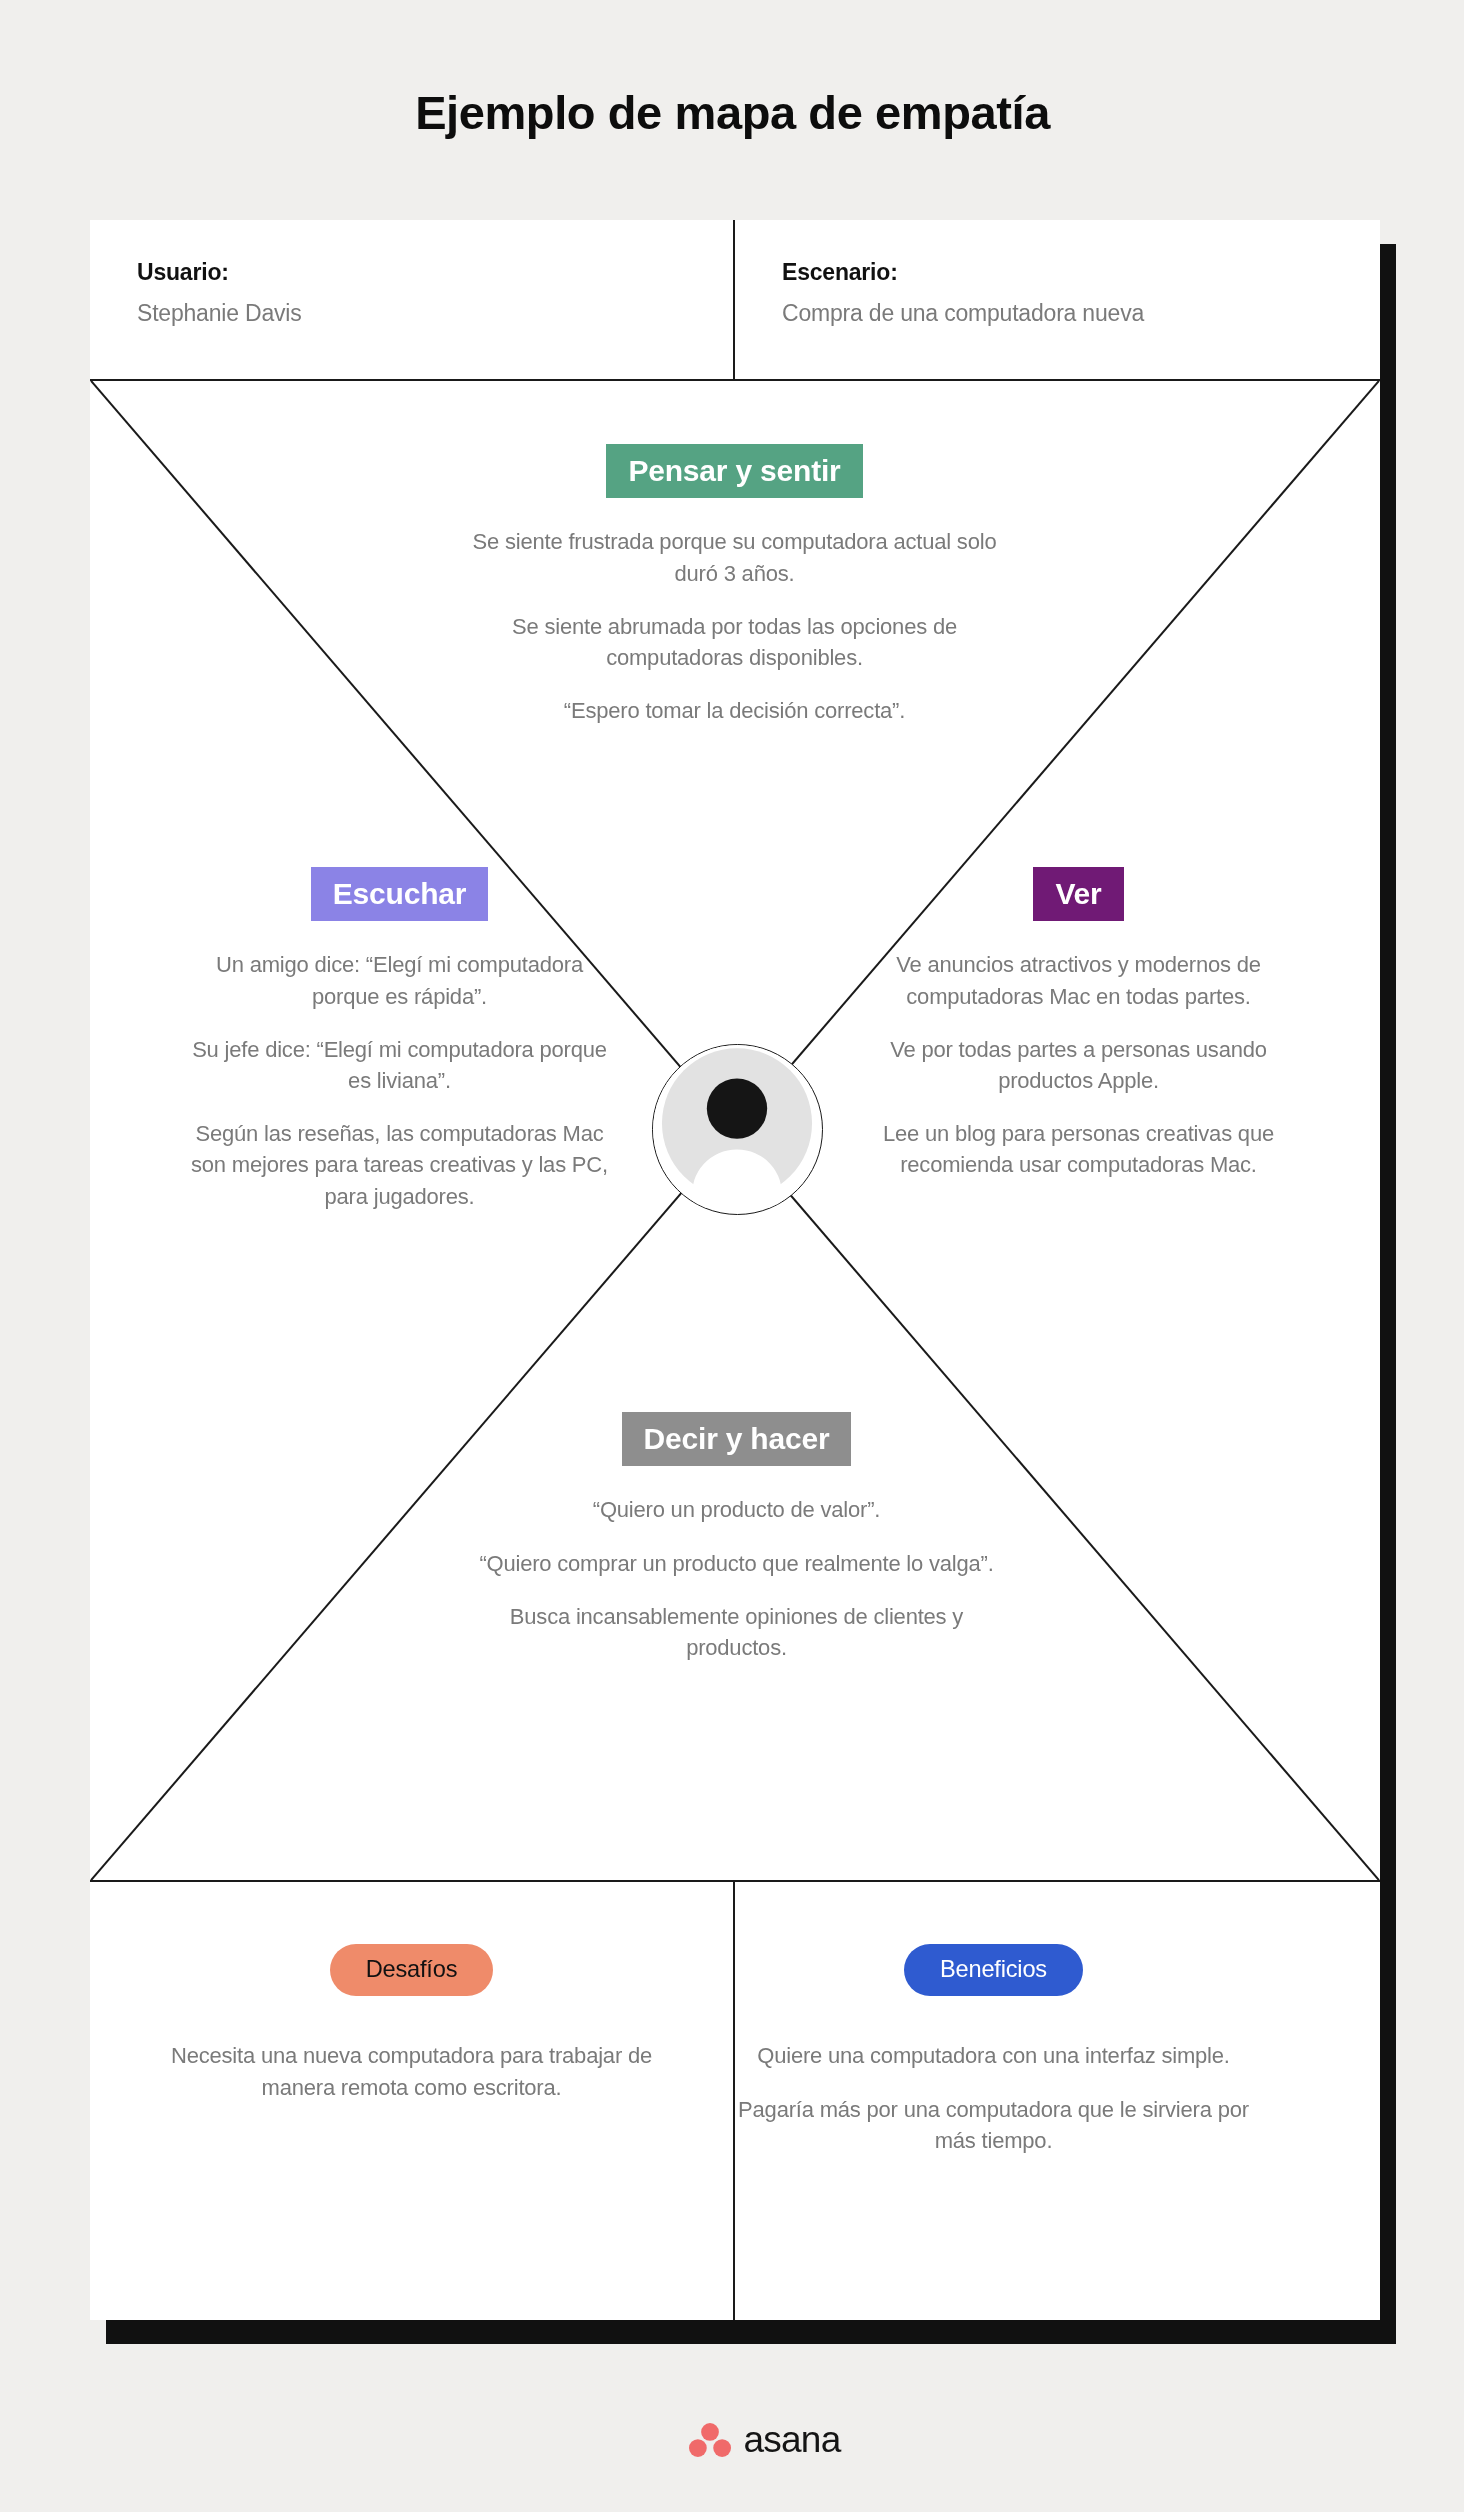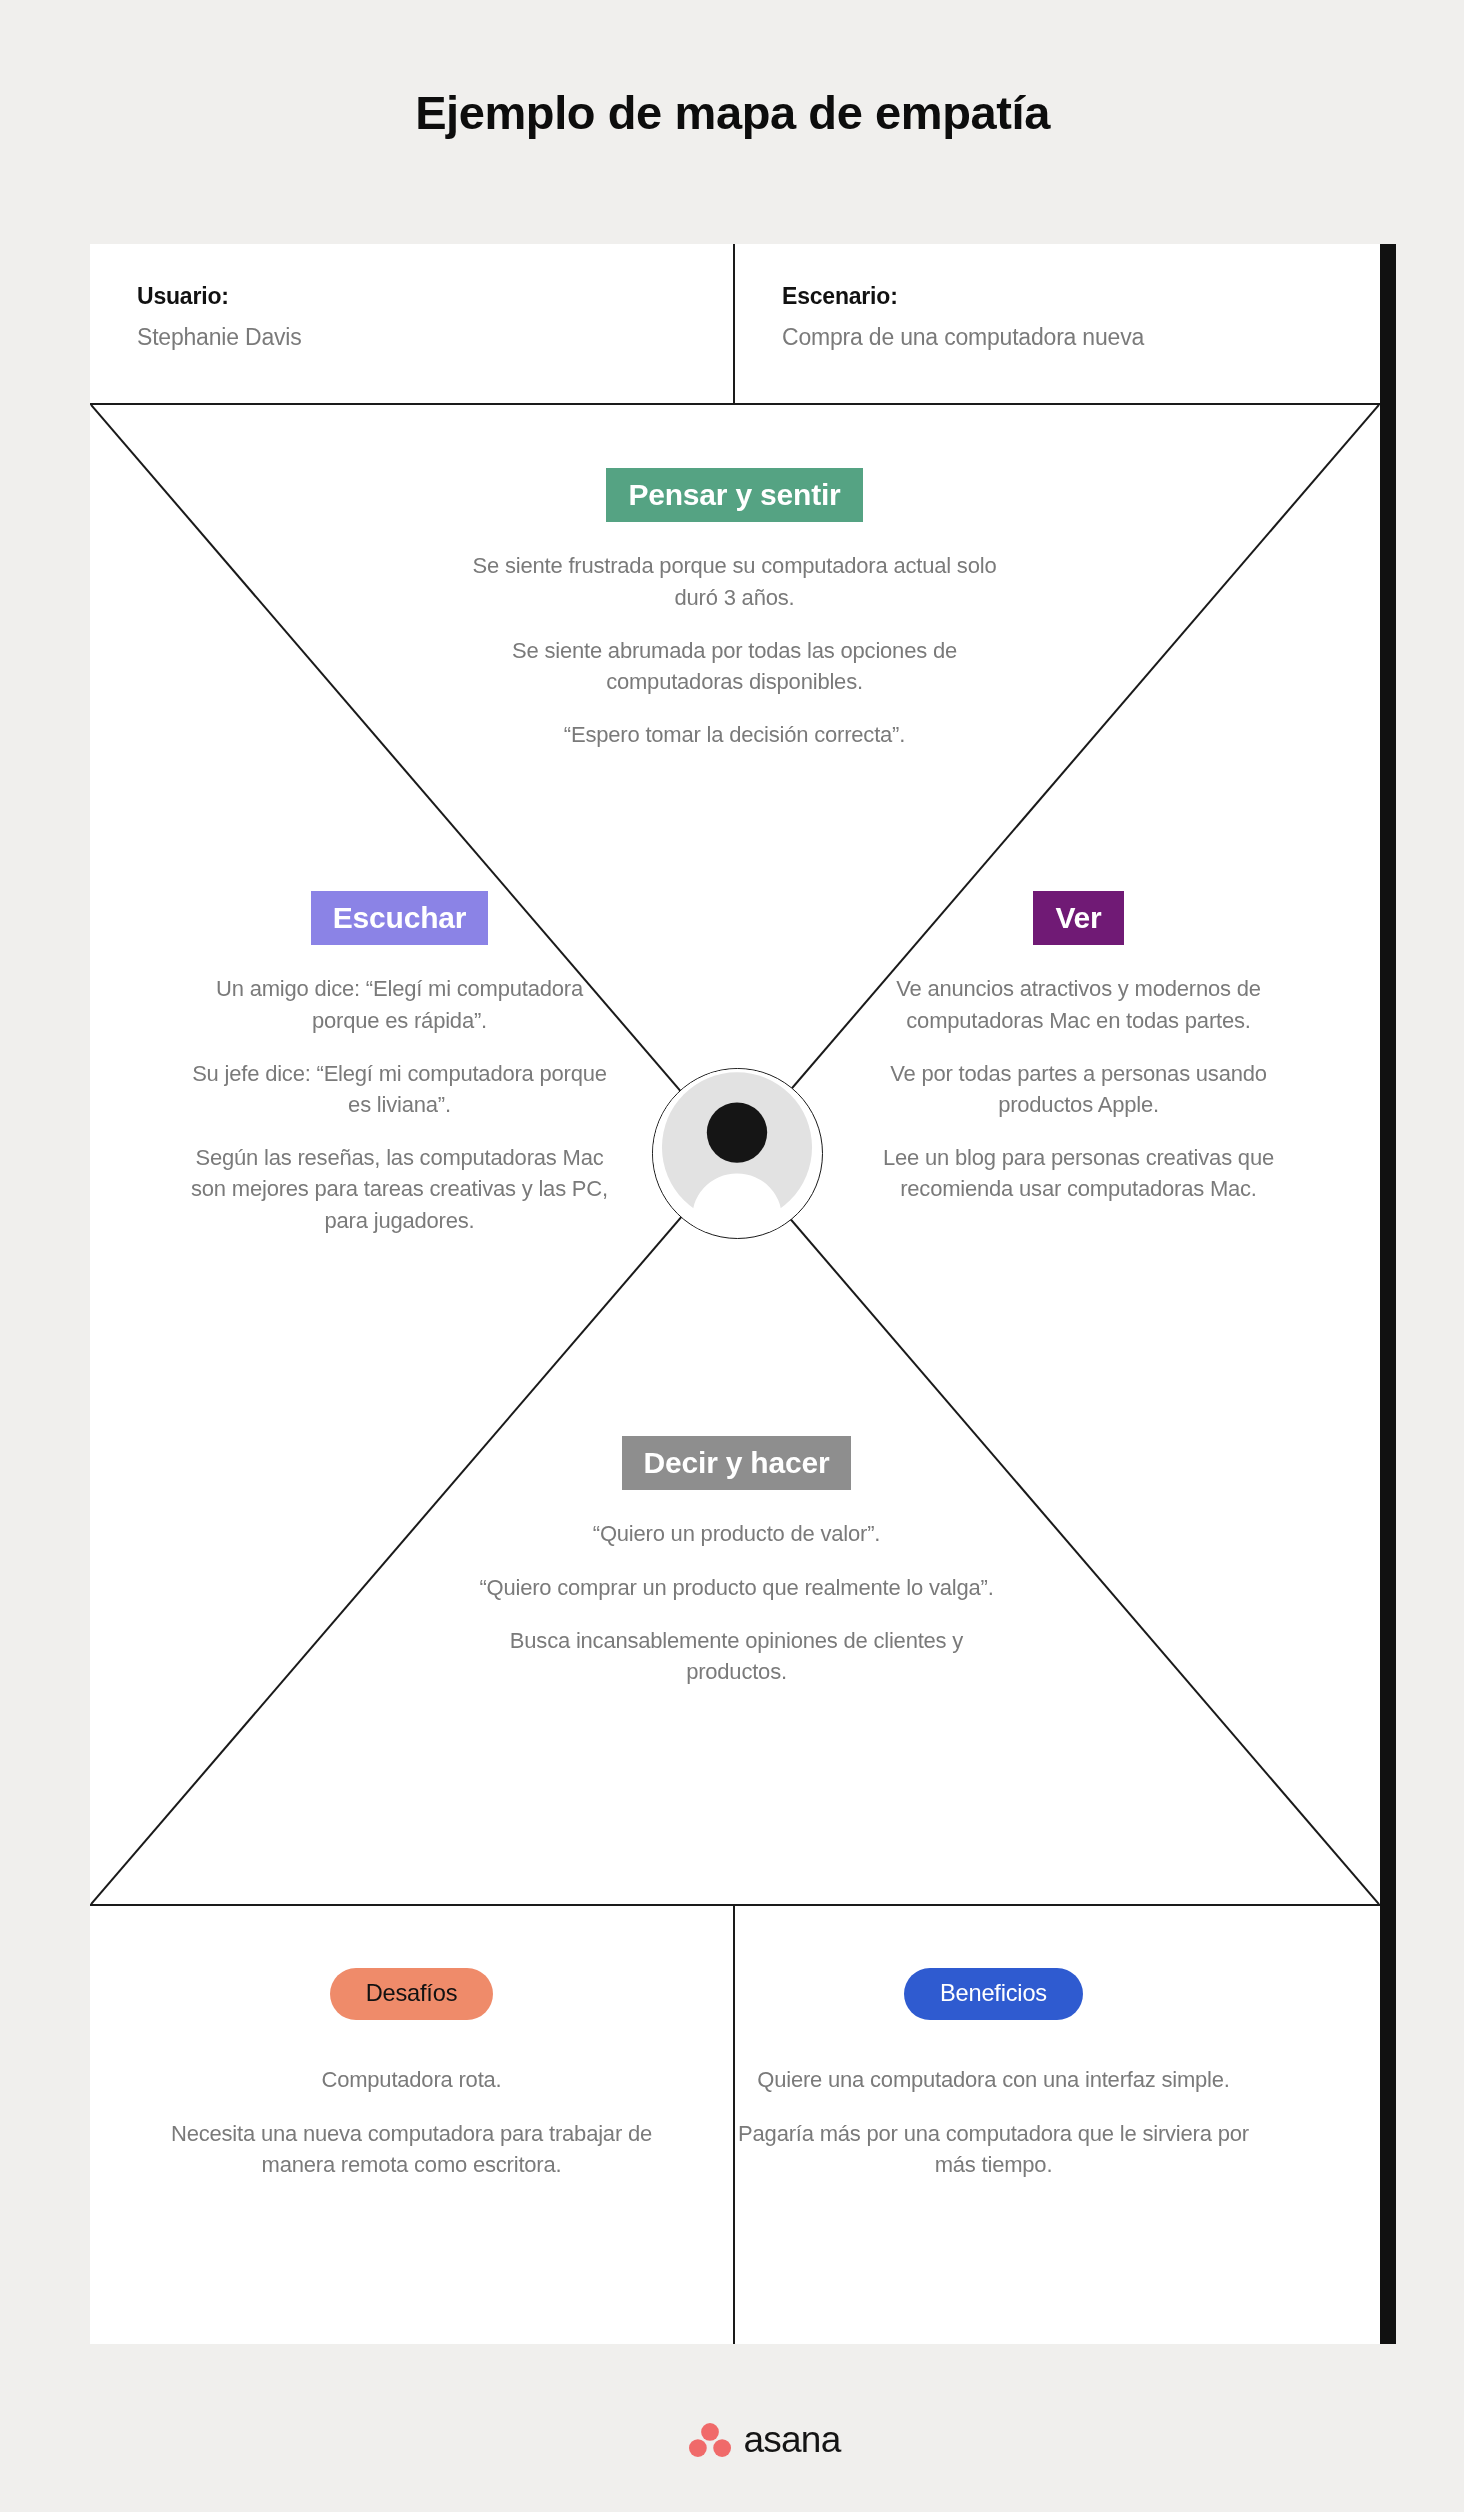--- a/index.html
+++ b/index.html
@@ -25,21 +25,21 @@
 
   
   .card-shadow{
     position:absolute;
     left:106px; top:244px;
     width:1290px; height:2100px;
     background:#111111;
   }
   .card{
     position:absolute;
-    left:90px; top:244px;
+    left:90px; top:220px;
     width:1290px; height:2100px;
     background:#FFFFFF;
     overflow:hidden;
     padding-left:28px;
   }
 
   
   .header-band{
     position:absolute; left:0; top:0;
     width:1290px; height:160px;
@@ -243,21 +243,20 @@
   </div>
 
   <div class="footer-hdivider"></div>
   <div class="footer-vdivider"></div>
 
   <div class="footer-band">
     <div class="footer-cell">
       <span class="pill" style="background:#EF8B6A;color:#111111">Desafíos</span>
       <div class="footer-text">
         <div class="inner">
-          <p>Computadora rota.</p>
           <p>Necesita una nueva computadora para trabajar de manera remota como escritora.</p>
         </div>
       </div>
     </div>
     <div class="footer-cell right">
       <span class="pill" style="background:#2F5BD0;color:#FFFFFF">Beneficios</span>
       <div class="footer-text">
         <div class="inner">
           <p>Quiere una computadora con una interfaz simple.</p>
           <p>Pagaría más por una computadora que le sirviera por más tiempo.</p>

